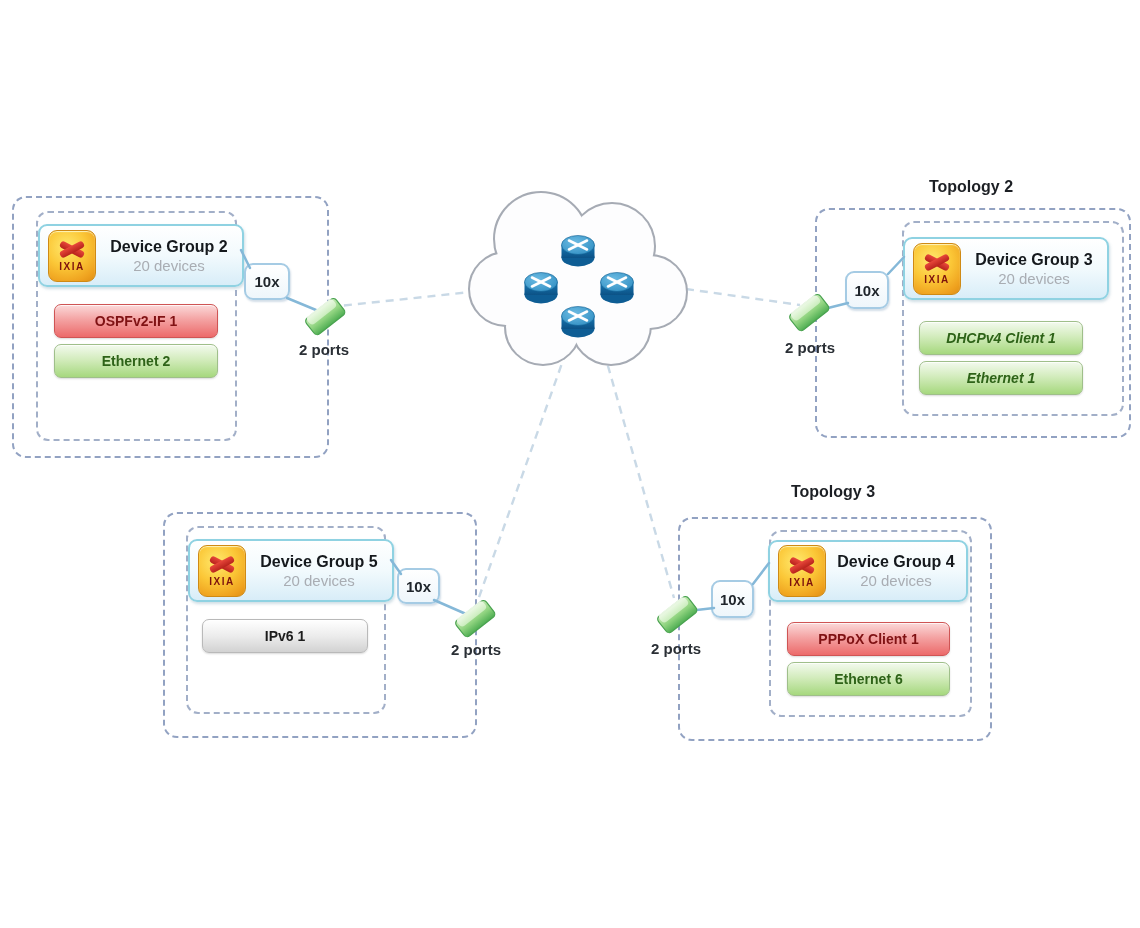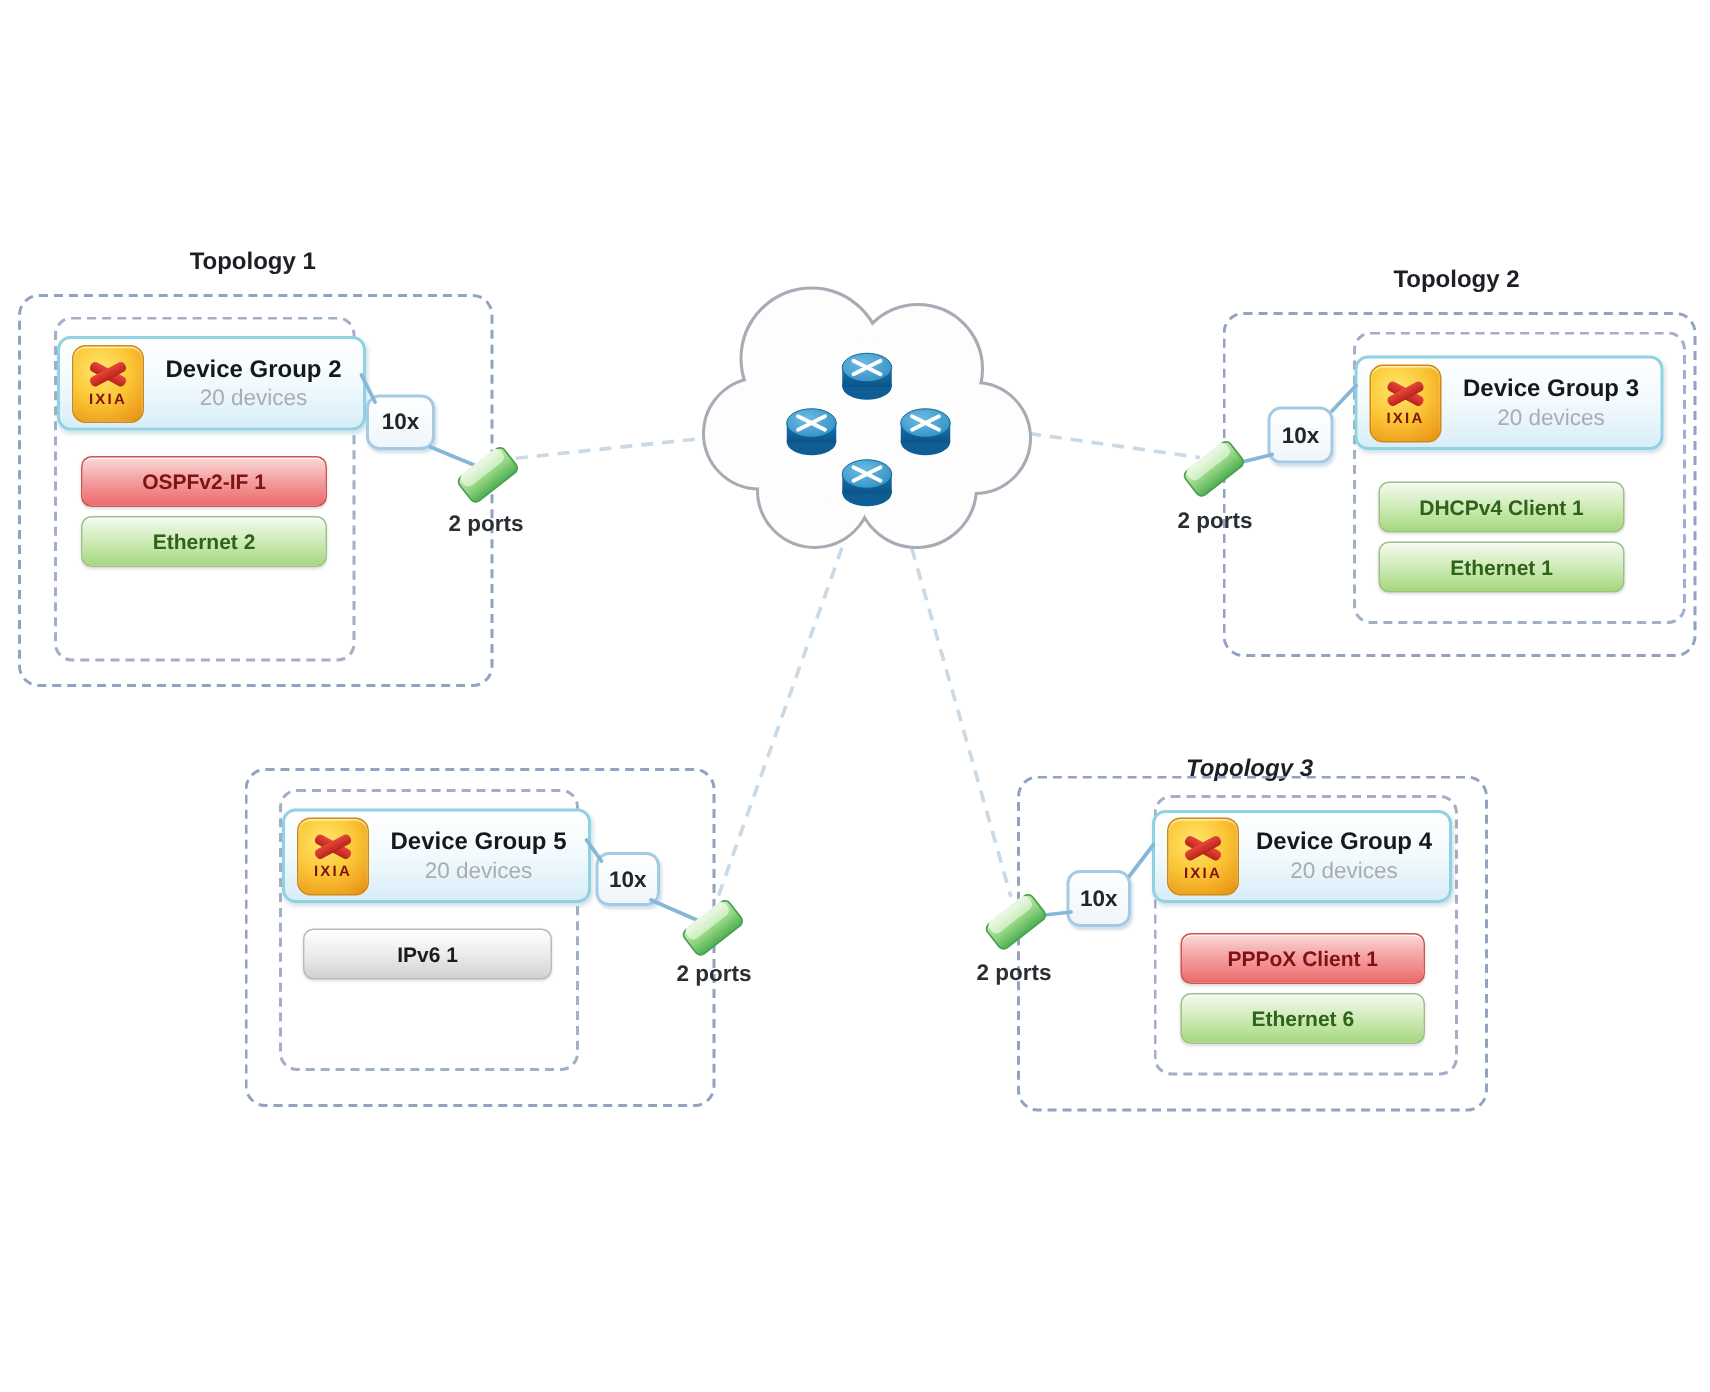--- a/index.html
+++ b/index.html
@@ -55,25 +55,25 @@
   .t1-inner{left:36px;top:211px;width:197px;height:226px;}
   .t1-header{left:38px;top:224px;width:206px;height:63px;}
   .t1-stack{left:54px;top:304px;width:164px;}
   .t1-badge{left:244px;top:263px;width:46px;height:37px;}
   .t1-ports{left:284px;top:341px;width:80px;}
   
   .t2-title{left:815px;top:178px;width:312px;}
   .t2-outer{left:815px;top:208px;width:312px;height:226px;}
   .t2-inner{left:902px;top:221px;width:218px;height:191px;}
   .t2-header{left:903px;top:237px;width:206px;height:63px;}
-  .t2-stack{left:919px;top:321px;width:164px;}
+  .t2-stack{left:919px;top:321px;width:164px;font-style:italic;}
   .t2-badge{left:845px;top:271px;width:44px;height:38px;}
   .t2-ports{left:770px;top:339px;width:80px;}
   
-  .t3-title{left:678px;top:504px;width:310px;font-style:italic;}
+  .t3-title{left:678px;top:483px;width:310px;}
   .t3-outer{left:678px;top:517px;width:310px;height:220px;}
   .t3-inner{left:769px;top:530px;width:199px;height:183px;}
   .t3-header{left:768px;top:540px;width:200px;height:62px;}
   .t3-stack{left:787px;top:622px;width:163px;}
   .t3-badge{left:711px;top:580px;width:43px;height:38px;}
   .t3-ports{left:636px;top:640px;width:80px;}
   
   .t4-title{left:163px;top:482px;width:310px;}
   .t4-outer{left:163px;top:512px;width:310px;height:222px;}
   .t4-inner{left:186px;top:526px;width:196px;height:184px;}
@@ -82,21 +82,20 @@
   .t4-badge{left:397px;top:568px;width:43px;height:36px;}
   .t4-ports{left:436px;top:641px;width:80px;}
 
   .overlay{position:absolute;left:0;top:0;z-index:10;pointer-events:none;}
 </style>
 </head>
 <body>
 
 <div class="page">
 
-  <div class="topo-title t1-title">Topology 1</div>
   <div class="topo-outer t1-outer"></div>
   <div class="topo-inner t1-inner"></div>
   <div class="dg-header t1-header">
     <div class="ixia-logo">
       <div class="ixia-x"></div>
       <div class="ixia-word">IXIA</div>
     </div>
     <div class="dg-text">
       <div class="dg-name">Device Group 2</div>
       <div class="dg-count">20 devices</div>

